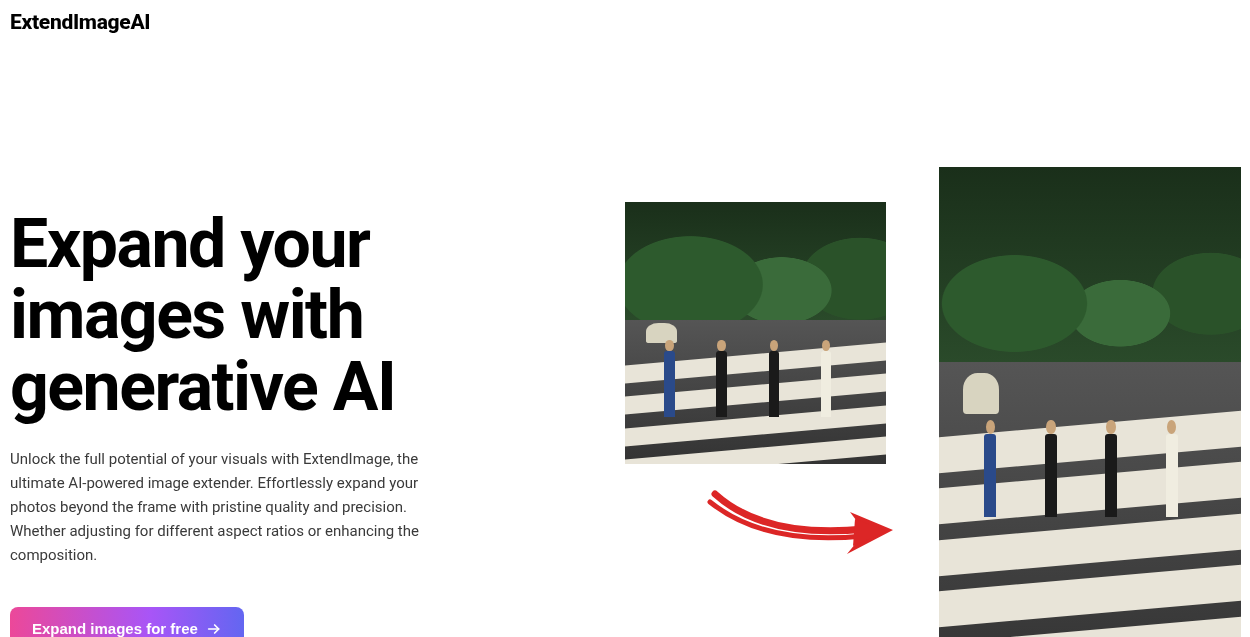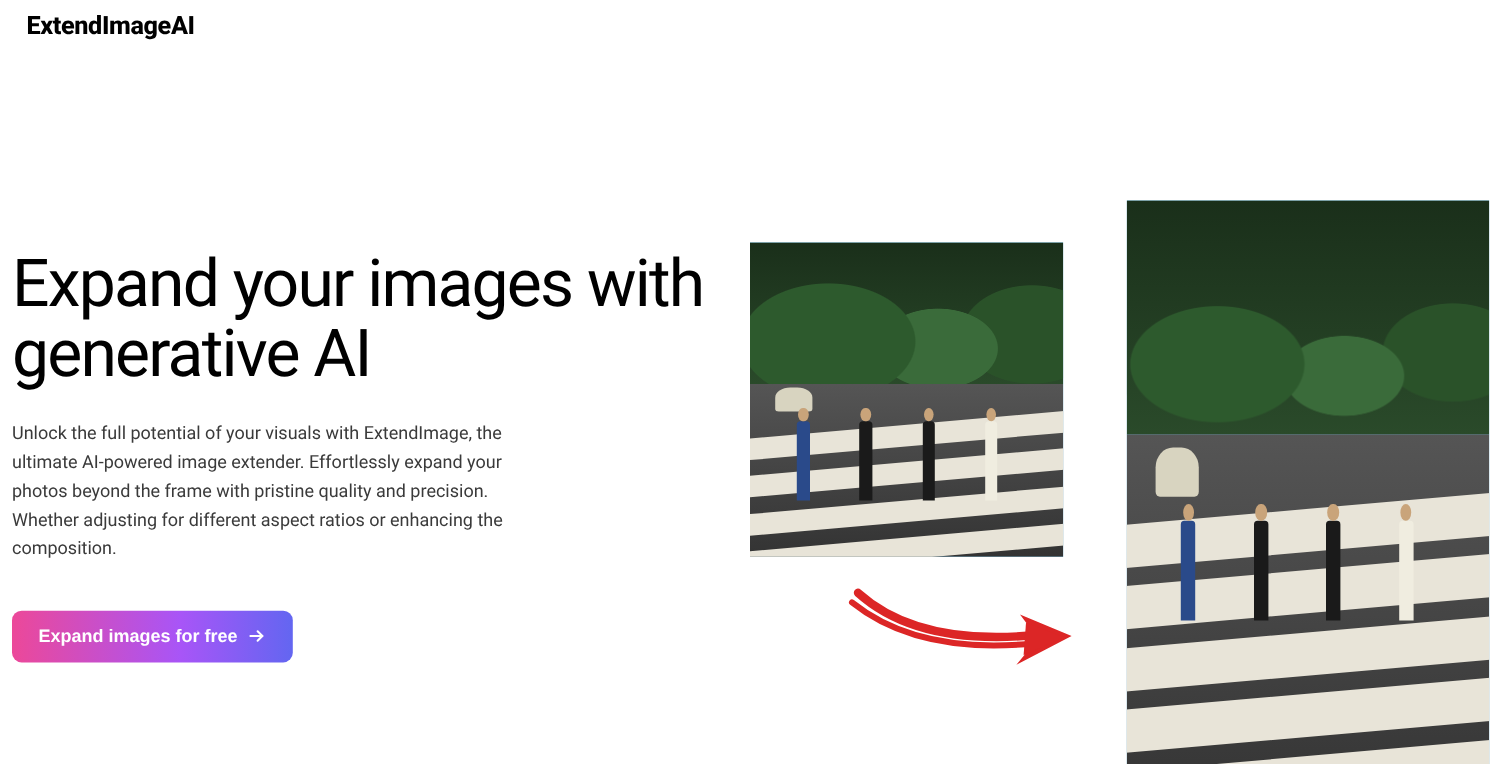--- a/index.html
+++ b/index.html
@@ -10,40 +10,39 @@
     body {
       font-family: -apple-system, BlinkMacSystemFont, "Segoe UI", Roboto, Helvetica, Arial, sans-serif;
       background: #ffffff;
       width: 1250px;
       height: 637px;
       overflow: hidden;
       position: relative;
     }
     .header {
       padding: 10px 10px;
-      margin-left: 12px;
     }
     .logo {
       font-size: 21px;
       font-weight: 800;
       color: #000;
       letter-spacing: -0.3px;
     }
     .main {
       display: flex;
       padding: 0 10px;
       position: relative;
     }
     .left-col {
       width: 580px;
       padding-top: 165px;
     }
     .headline {
-      font-size: 55px;
-      font-weight: 400;
+      font-size: 68px;
+      font-weight: 700;
       line-height: 1.05;
       letter-spacing: -1.5px;
       color: #000;
       margin-bottom: 24px;
     }
     .description {
       font-size: 15px;
       line-height: 1.6;
       color: #3a3a3a;
       max-width: 450px;

